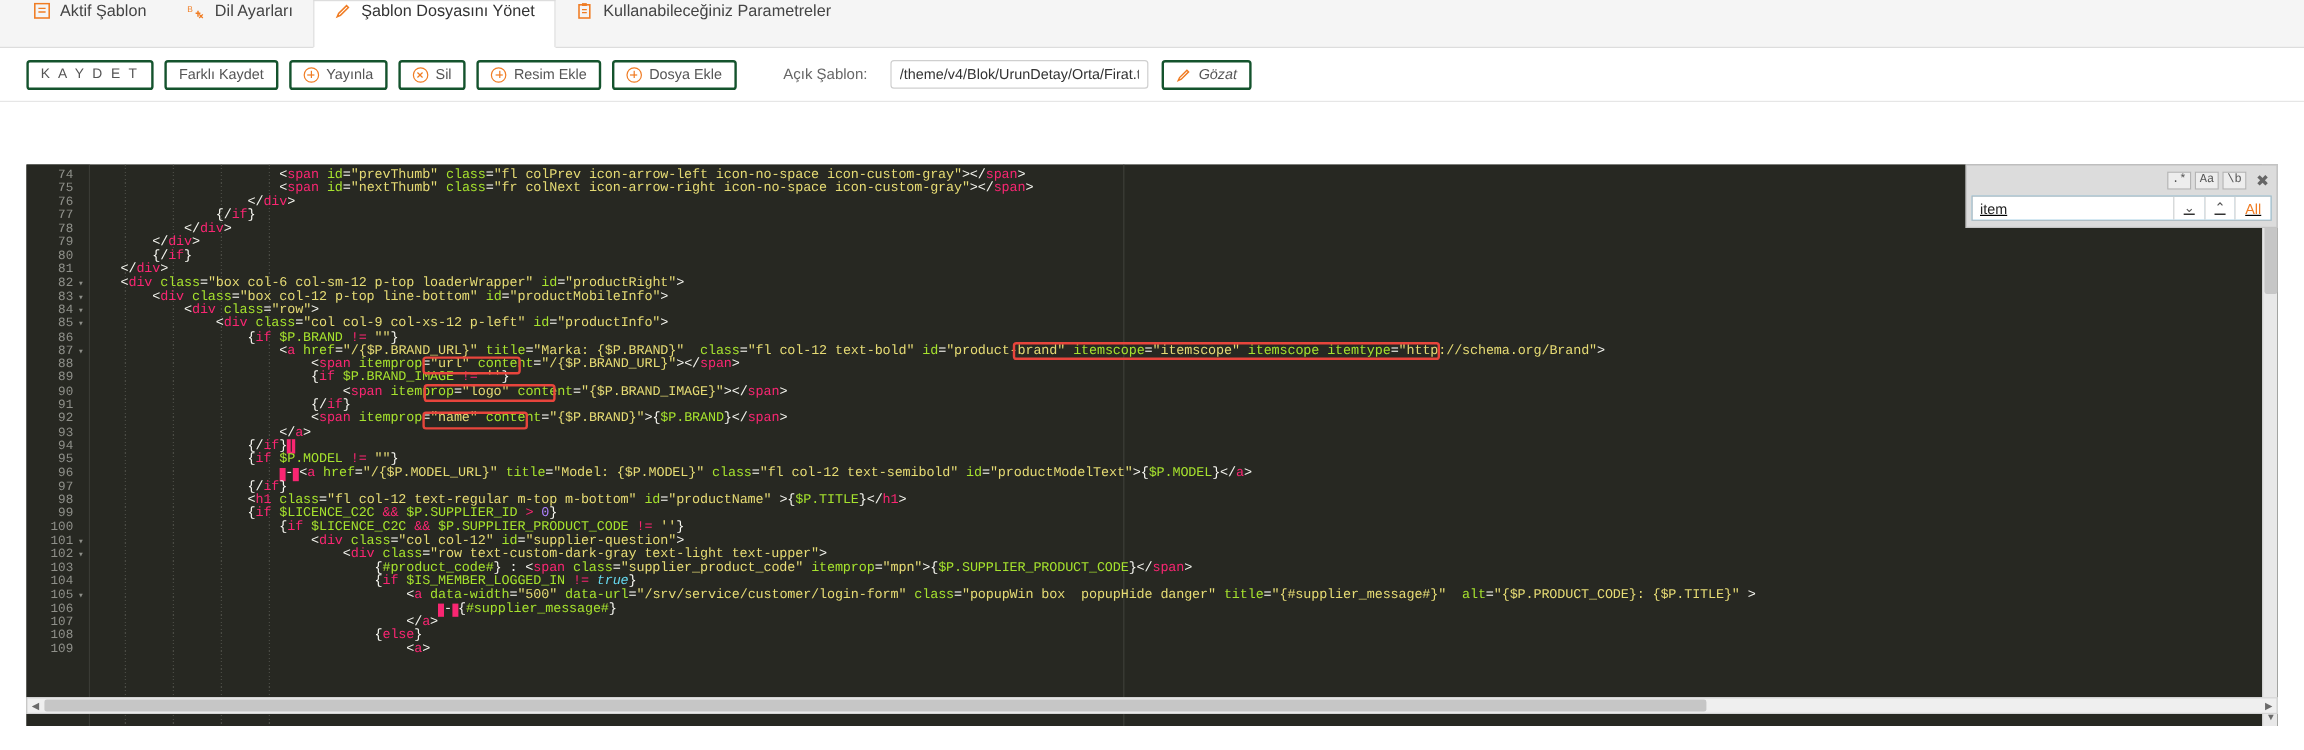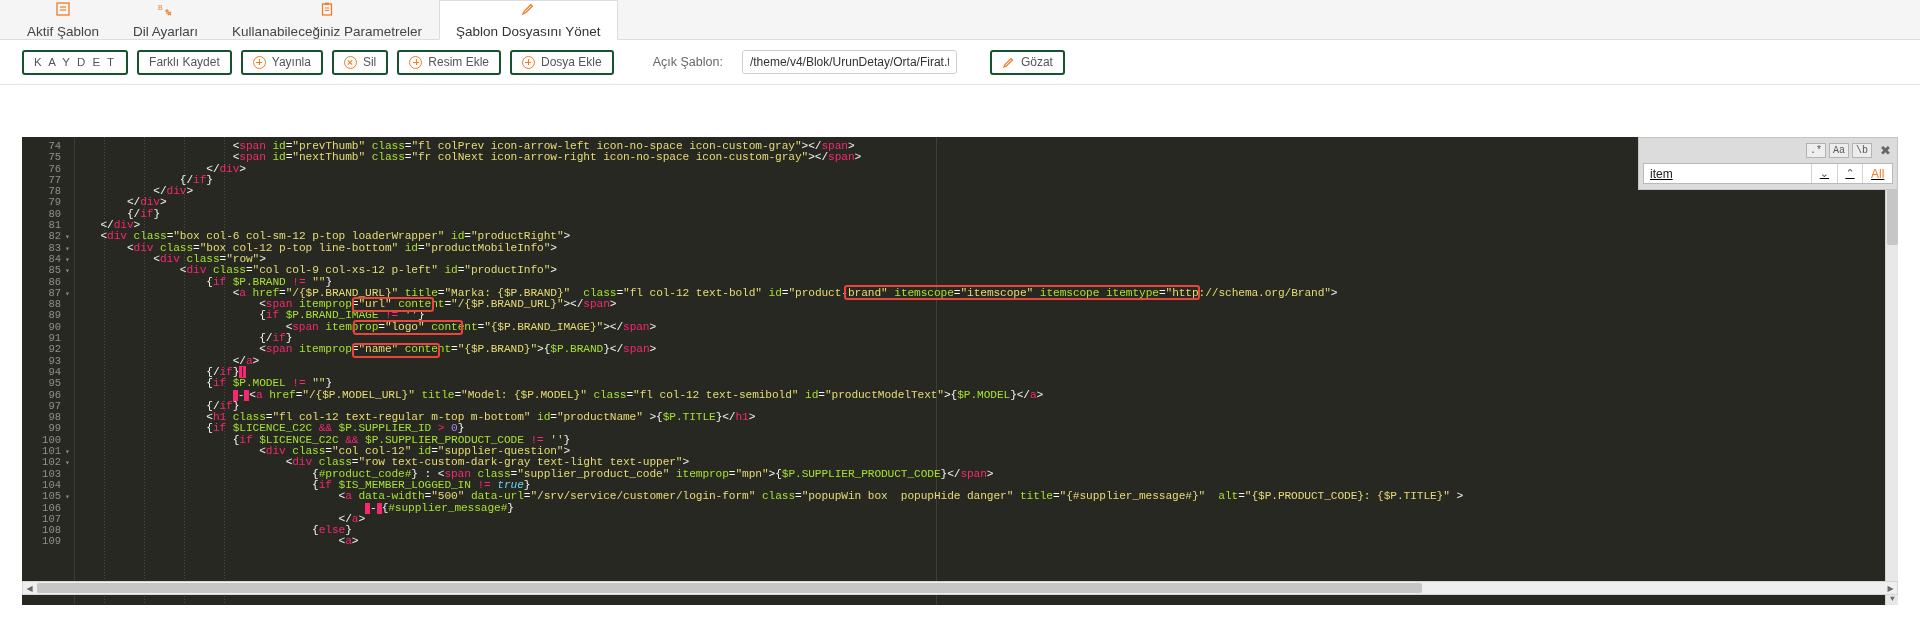--- a/index.html
+++ b/index.html
@@ -15,32 +15,31 @@
   .tabbar {
     height: 40px;
     background: #f5f5f5;
     border-bottom: 1px solid #ddd;
     display: flex;
     align-items: stretch;
     padding-left: 10px;
   }
   .tab {
     display: flex;
-    align-items: center;
+    align-items: flex-start;
     gap: 8px;
     padding: 0 16px;
     font-size: 13.5px;
     color: #444;
     border: 1px solid transparent;
     border-bottom: none;
     position: relative;
     top: 0;
     cursor: pointer;
     white-space: nowrap;
-    flex-direction: column;
   }
   .tab.active {
     background: #ffffff;
     border: 1px solid #ddd;
     border-bottom: 1px solid #ffffff;
     margin-bottom: -1px;
     color: #333;
   }
   .tab .ticon {
     width: 15px; height: 15px;
@@ -105,21 +104,22 @@
     border: 1px solid #cfcfcf;
     border-radius: 3px;
     padding: 0 7px;
     font-size: 12px;
     font-family: "Liberation Sans", sans-serif;
     color: #333;
     background: #fff;
     outline: none;
   }
   .gozat {
-    margin-left: 24px;
+    margin-left: 2px;
+    font-style: italic;
   }
   .pencil { color: #f07c23; display:inline-flex; flex:0 0 auto; }
 
   
   .editor-wrap {
     position: relative;
     width: 1920px;
     height: 540px;
     background: #ffffff;
     padding: 0 22px 0 22px;
@@ -344,38 +344,38 @@
   <div class="tab">
     <span class="ticon">
       <svg width="15" height="14" viewBox="0 0 15 14">
           <text x="0" y="8" font-size="7" fill="#f07c23" font-family="Liberation Sans">B</text>
           <path d="M7 9 l4 0 M9 7 l0 5" stroke="#f07c23" stroke-width="1.2" fill="none"></path>
           <path d="M10 10 l3 3 M13 10 l-3 3" stroke="#f07c23" stroke-width="1.1"></path>
         </svg>
     </span>
     <span>Dil Ayarları</span>
   </div>
+  <div class="tab active">
+    <span class="ticon">
+      <svg width="14" height="14" viewBox="0 0 14 14">
+          <path d="M2 12 L3.2 9.3 L9.8 2.7 L11.3 4.2 L4.7 10.8 Z" fill="none" stroke="#f07c23" stroke-width="1.3"></path>
+        </svg>
+    </span>
+    <span>Şablon Dosyasını Yönet</span>
+  </div>
   <div class="tab">
     <span class="ticon">
       <svg width="14" height="14" viewBox="0 0 14 14">
           <rect x="2.5" y="2" width="9" height="11" fill="none" stroke="#f07c23" stroke-width="1.3"></rect>
           <rect x="5" y="0.6" width="4" height="2.4" fill="#f07c23"></rect>
           <line x1="5" y1="6" x2="9" y2="6" stroke="#f07c23" stroke-width="1"></line>
           <line x1="5" y1="8.5" x2="9" y2="8.5" stroke="#f07c23" stroke-width="1"></line>
         </svg>
     </span>
     <span>Kullanabileceğiniz Parametreler</span>
-  </div>
-  <div class="tab active">
-    <span class="ticon">
-      <svg width="14" height="14" viewBox="0 0 14 14">
-          <path d="M2 12 L3.2 9.3 L9.8 2.7 L11.3 4.2 L4.7 10.8 Z" fill="none" stroke="#f07c23" stroke-width="1.3"></path>
-        </svg>
-    </span>
-    <span>Şablon Dosyasını Yönet</span>
   </div>
 </div>
 
 <div class="toolbar">
   <button class="tbtn wide">K A Y D E T</button>
   <button class="tbtn">Farklı Kaydet</button>
   <button class="tbtn">
     <span class="circ plus"></span>
     <span>Yayınla</span>
   </button>

